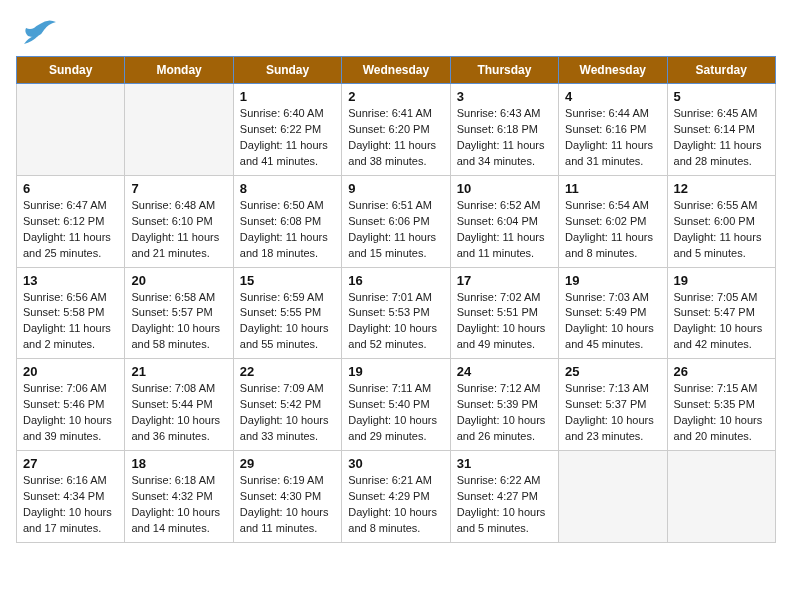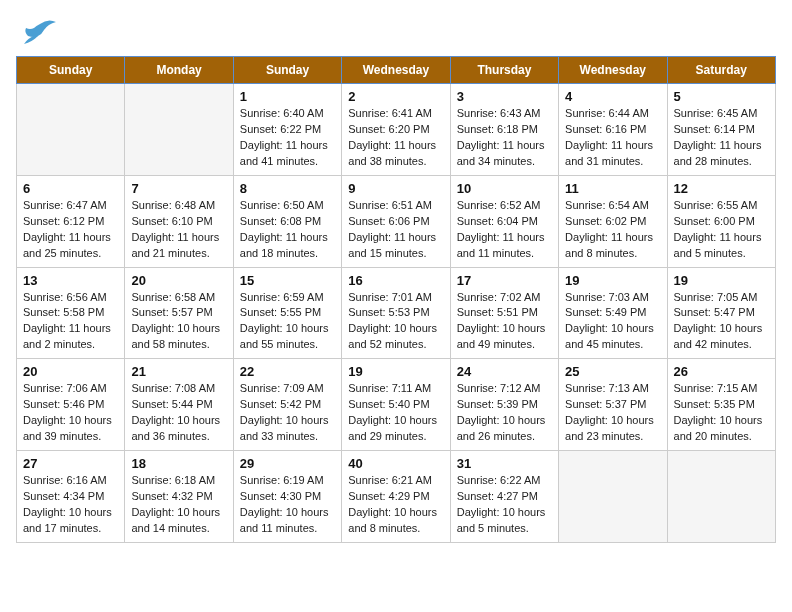--- a/index.html
+++ b/index.html
@@ -231,21 +231,21 @@
         </td>
         <td>
           <span class="day-num">18</span>
           <div class="day-info">Sunrise: 6:18 AM<br>Sunset: 4:32 PM<br>Daylight: 10 hours and 14 minutes.</div>
         </td>
         <td>
           <span class="day-num">29</span>
           <div class="day-info">Sunrise: 6:19 AM<br>Sunset: 4:30 PM<br>Daylight: 10 hours and 11 minutes.</div>
         </td>
         <td>
-          <span class="day-num">40</span>
+          <span class="day-num">30</span>
           <div class="day-info">Sunrise: 6:21 AM<br>Sunset: 4:29 PM<br>Daylight: 10 hours and 8 minutes.</div>
         </td>
         <td>
           <span class="day-num">31</span>
           <div class="day-info">Sunrise: 6:22 AM<br>Sunset: 4:27 PM<br>Daylight: 10 hours and 5 minutes.</div>
         </td>
         <td class="empty"></td>
         <td class="empty"></td>
       </tr>
     </tbody>

